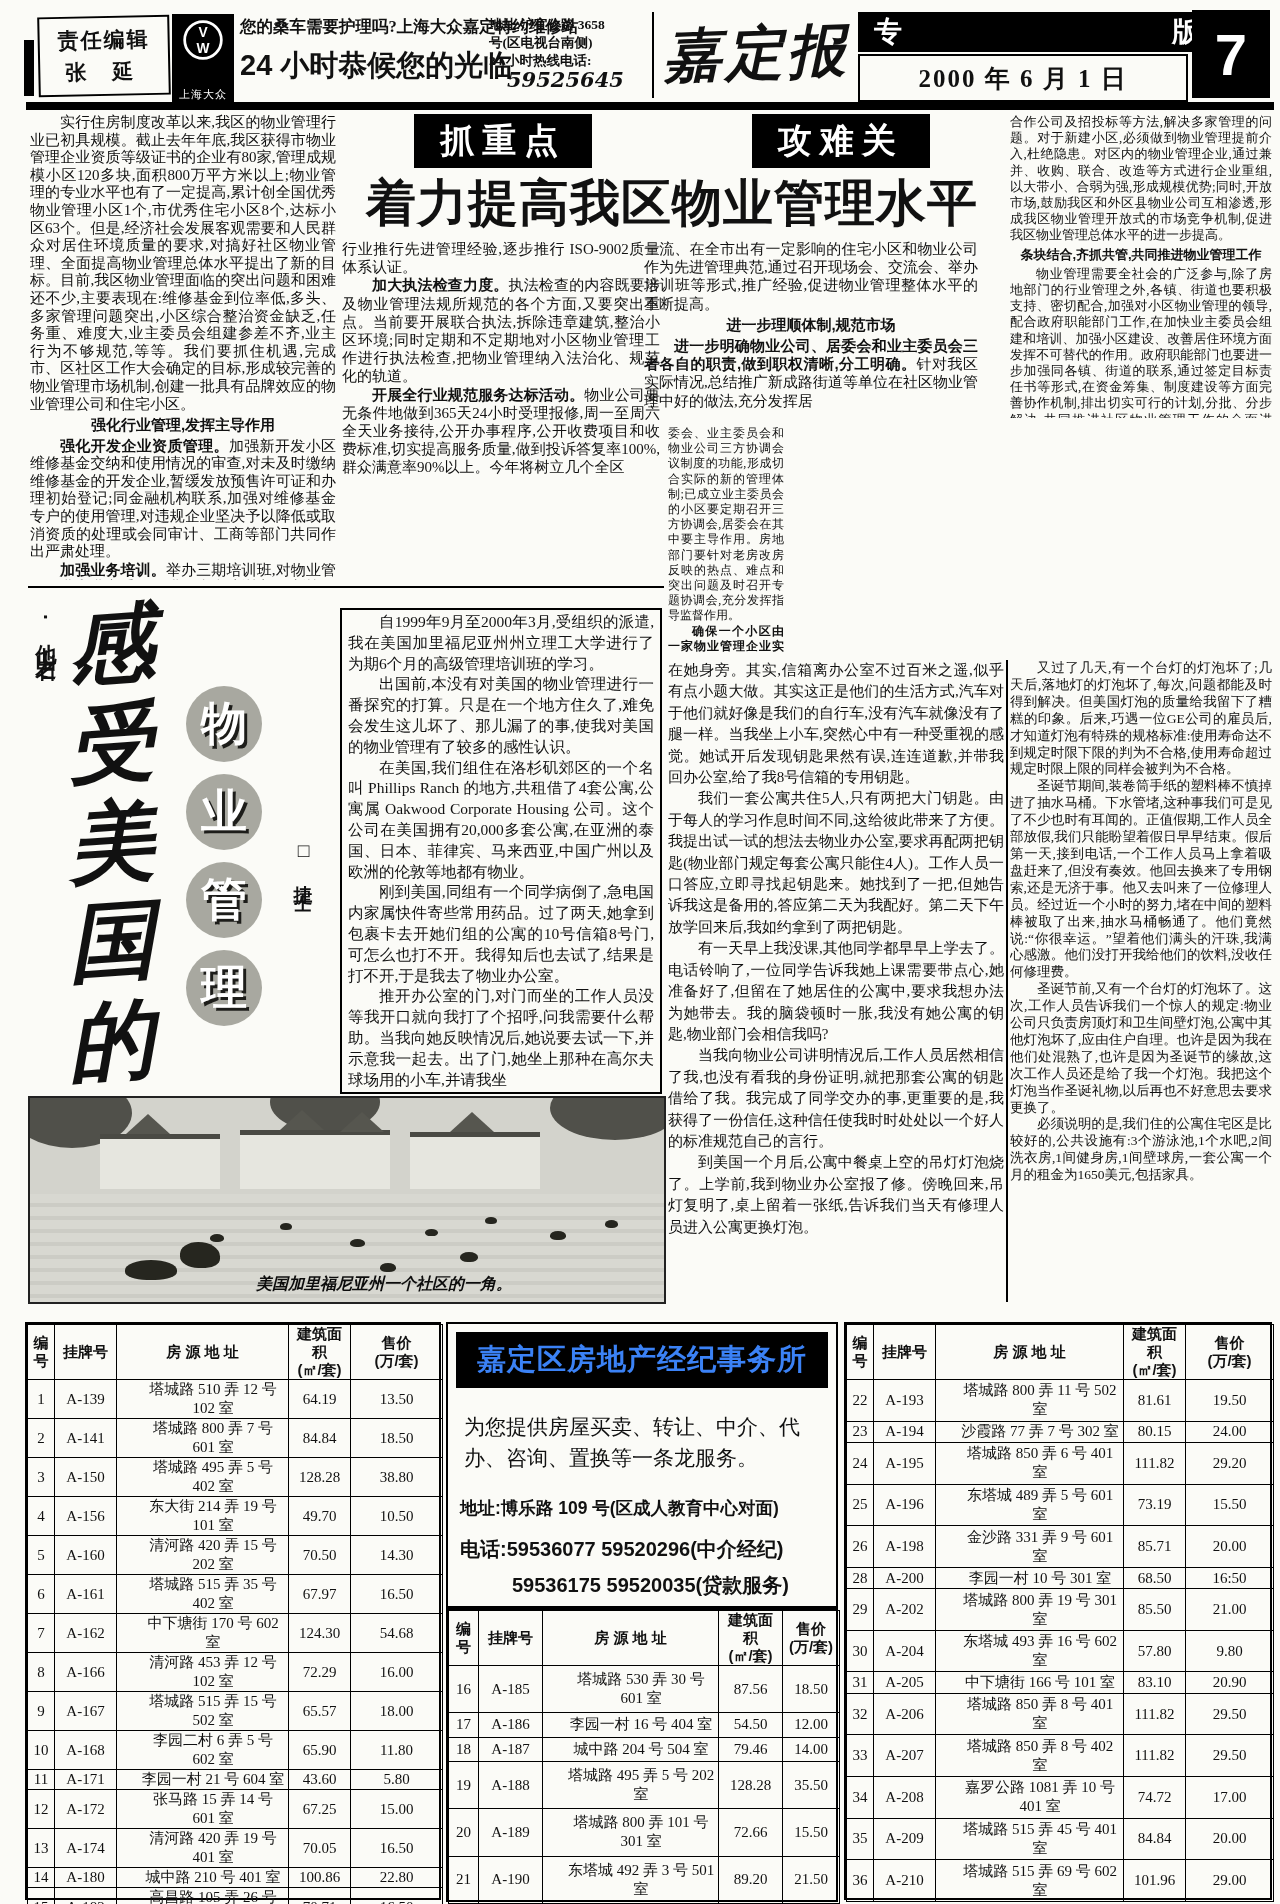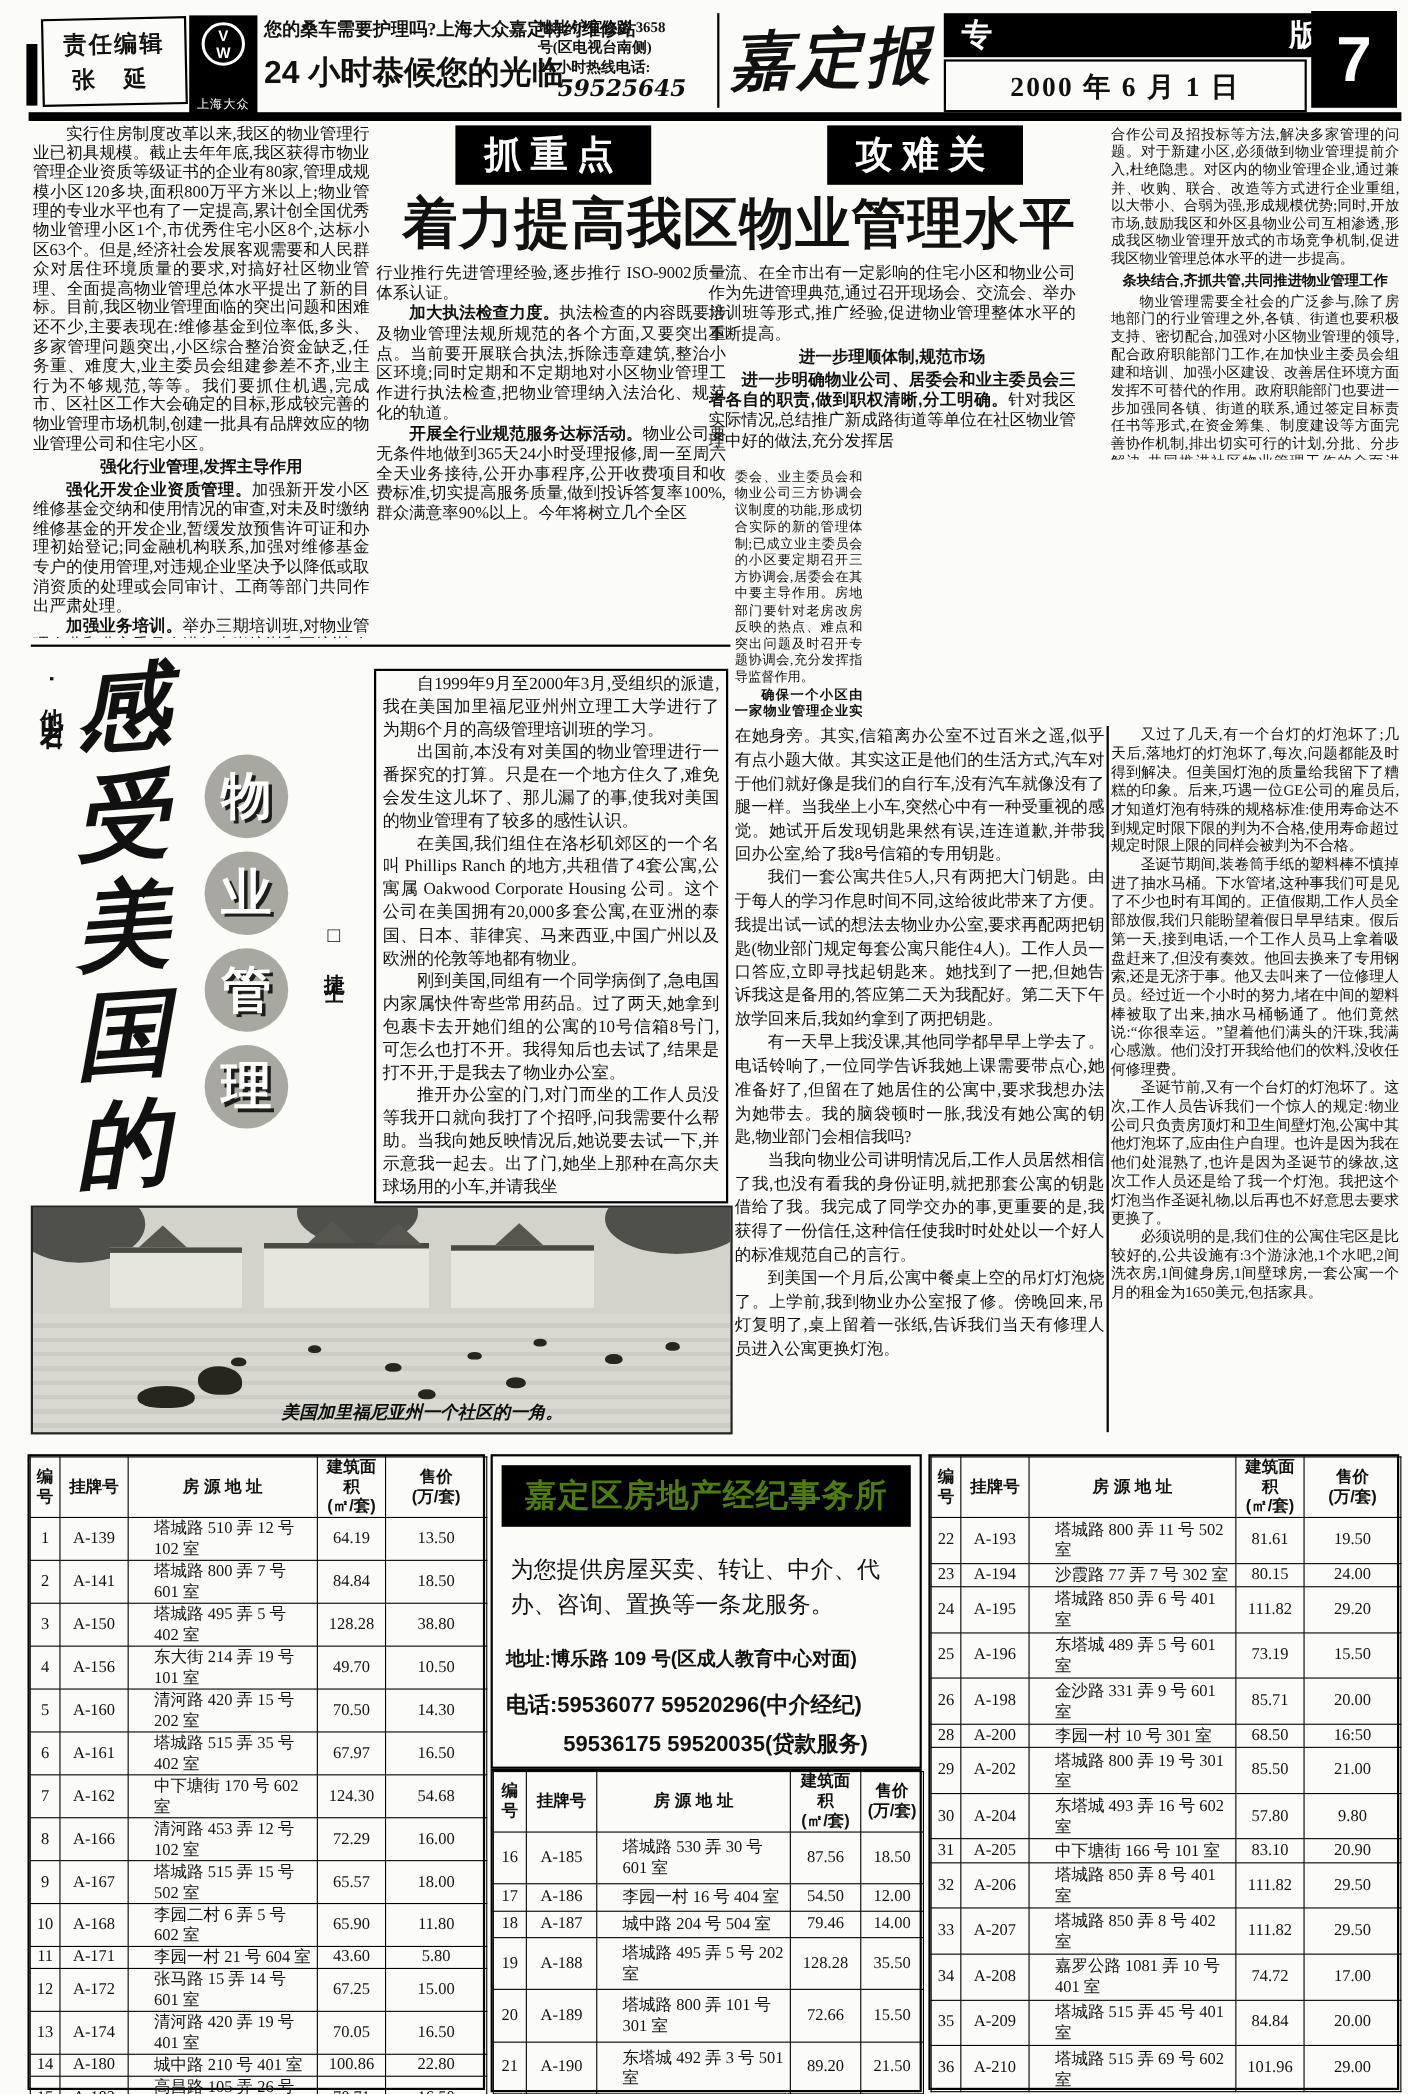--- a/index.html
+++ b/index.html
@@ -91,33 +91,33 @@
   .p2-gable{position:absolute;width:0;height:0;border-left:22px solid transparent;border-right:22px solid transparent;
       border-bottom:20px solid #56564f;}
   .p2-water{position:absolute;left:0;bottom:0;width:100%;height:108px;
       background:repeating-linear-gradient(180deg,#d8d8d1 0 9px,#ccccc5 9px 13px);}
   .duck{position:absolute;background:#26261f;border-radius:60% 60% 50% 50%;}
   
   .listtable{border-collapse:collapse;width:100%;height:100%;table-layout:fixed;}
   .listtable th,.listtable td{border:1.6px solid #000;padding:0 2px;text-align:center;white-space:pre-line;
       font-family:"Liberation Serif",serif;font-size:15px;overflow:hidden;}
   .listtable th{font-family:"Liberation Sans",sans-serif;font-weight:bold;font-size:15px;line-height:18px;}
-  .listtable td.addr{text-align:left;padding-left:23px;}
+  .listtable td.addr{text-align:center;padding-left:23px;}
   .tbl{box-sizing:border-box;border:2.5px solid #000;}
   .tL{left:25px;top:1322px;width:416px;height:578px;}
   .tM{left:446px;top:1608px;width:392px;height:294px;}
   .tR{left:844px;top:1322px;width:428px;height:578px;}
   .tL col:nth-child(1),.tR col:nth-child(1){width:27px;}
   .tL col:nth-child(2),.tR col:nth-child(2){width:62px;}
   .tL col:nth-child(3){width:172px;} .tR col:nth-child(3){width:188px;}
   .tL col:nth-child(4),.tR col:nth-child(4){width:62px;}
   .tM col:nth-child(1){width:30px;} .tM col:nth-child(2){width:64px;}
   .tM col:nth-child(3){width:176px;} .tM col:nth-child(4){width:64px;}
   .adbox{left:446px;top:1322px;width:392px;height:286px;border:2.5px solid #000;box-sizing:border-box;}
-  .ad-banner{position:absolute;left:8px;top:8px;right:8px;height:56px;background:#000;color:#4d7c0f;
+  .ad-banner{position:absolute;left:8px;top:8px;right:8px;height:56px;background:#000;color:#3b82f6;
       display:flex;align-items:center;justify-content:center;font-family:"Liberation Sans",sans-serif;
       font-weight:bold;font-size:29px;letter-spacing:1px;white-space:nowrap;}
   .ad-services{position:absolute;left:16px;top:88px;right:12px;font-size:21px;line-height:31px;text-align:justify;}
   .ad-addr{position:absolute;left:12px;top:172px;right:8px;font-size:17.5px;font-weight:bold;
       font-family:"Liberation Sans",sans-serif;white-space:nowrap;}
   .ad-ph{position:absolute;left:12px;font-size:20px;font-weight:bold;font-family:"Liberation Sans",sans-serif;white-space:nowrap;}
 </style>
 </head>
 <body>
 

